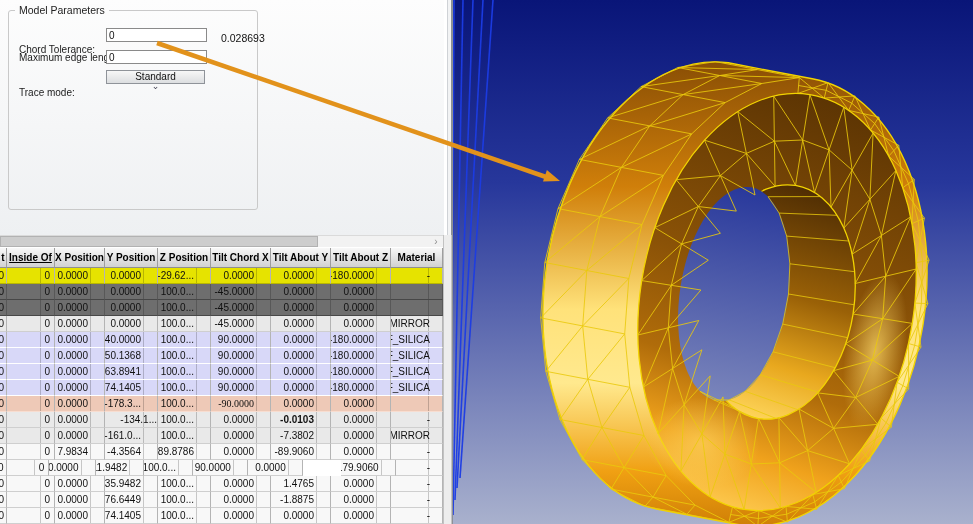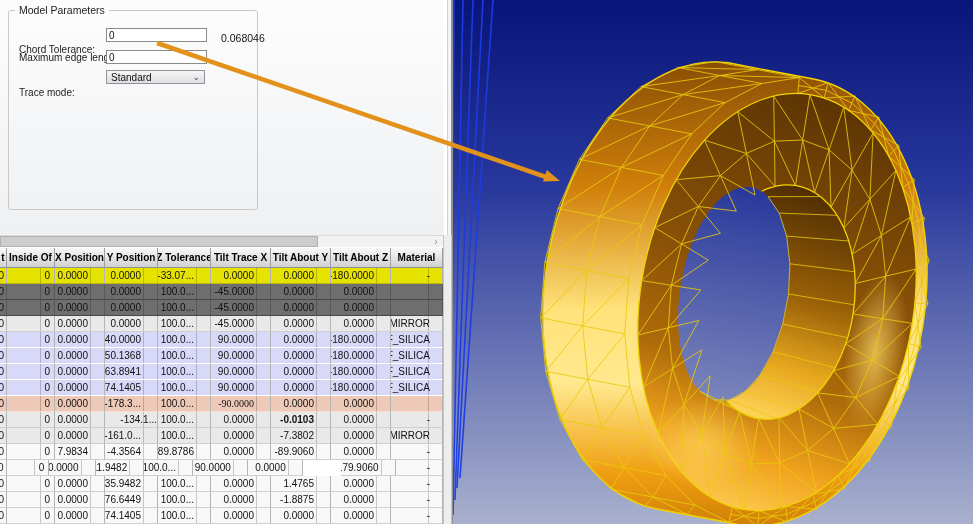--- a/index.html
+++ b/index.html
@@ -14,21 +14,21 @@
   .groupbox{position:absolute;left:8px;top:10px;width:248px;height:198px;
             border:1px solid #c9c9c9;border-radius:3px;}
   .group-title{position:absolute;left:6px;top:-7px;background:#fcfcfc;
                padding:0 4px;font-size:10.5px;color:#222;white-space:nowrap;}
   .f-label{position:absolute;left:10px;font-size:10px;color:#1a1a1a;white-space:nowrap;}
   .tbx{position:absolute;left:97px;width:95px;height:12px;border:1px solid #8a8a8a;
        font-size:10px;padding:0 2px;background:#fff;font-family:"Liberation Sans",sans-serif;color:#111;}
   .aux{position:absolute;left:212px;top:21px;font-size:10.5px;color:#111;}
   .dd{position:absolute;left:97px;top:59px;width:99px;height:14px;border:1px solid #8f9399;
       background:linear-gradient(#f7f7f7,#dcdee0);display:flex;align-items:center;
-      justify-content:space-between;padding:0 4px;font-size:10px;color:#111;box-sizing:border-box;}
+      justify-content:space-between;padding:0 4px;font-size:10px;color:#111;box-sizing:border-box;flex-direction:column;}
   .dd .caret{font-size:9px;color:#445;line-height:8px;}
 
   
   .hsb{position:absolute;left:0;top:235px;width:443px;height:12px;background:#f2f2f2;
        border-top:1px solid #dadada;box-sizing:border-box;}
   .hsb-thumb{position:absolute;left:0;top:0;width:318px;height:11px;background:#cdcdcd;
              border:1px solid #b2b2b2;box-sizing:border-box;}
   .hsb-btn{position:absolute;right:1px;top:0;width:12px;height:11px;display:flex;
            align-items:center;justify-content:center;color:#909090;font-size:10px;}
 
@@ -62,21 +62,21 @@
 </style>
 </head>
 <body>
 
 <div class="panel">
   <div class="groupbox">
     <span class="group-title">Model Parameters</span>
 
     <span class="f-label" style="top:33px">Chord Tolerance:</span>
     <input class="tbx" style="top: 17px;" value="0">
-    <span class="aux">0.068046</span>
+    <span class="aux">0.028693</span>
 
     <span class="f-label" style="top:41px">Maximum edge length:</span>
     <input class="tbx" style="top: 39px;" value="0">
 
     <span class="f-label" style="top:76px">Trace mode:</span>
     <div class="dd">
       <span>Standard</span>
       <span class="caret">⌄</span>
     </div>
   </div>
@@ -85,35 +85,35 @@
 
 <div class="hsb">
   <div class="hsb-thumb"></div>
   <div class="hsb-btn">›</div>
 </div>
 <div class="vsb"></div>
 
 <div class="tbl" id="tbl">
     <div class="hrow">
       <div class="hcell" style="width: 7px;">t</div>
-      <div class="hcell" style="width: 48px;">Inside Of</div>
+      <div class="hcell" style="width: 48px; text-decoration: underline;">Inside Of</div>
       <div class="hcell" style="width: 50px;">X Position</div>
       <div class="hcell" style="width: 53px;">Y Position</div>
-      <div class="hcell" style="width: 53px;">Z Tolerance</div>
-      <div class="hcell" style="width: 60px;">Tilt Trace X</div>
+      <div class="hcell" style="width: 53px;">Z Position</div>
+      <div class="hcell" style="width: 60px;">Tilt Chord X</div>
       <div class="hcell" style="width: 60px;">Tilt About Y</div>
       <div class="hcell" style="width: 60px;">Tilt About Z</div>
       <div class="hcell" style="width: 52px;">Material</div>
     </div>
     <div class="trow sel">
       <div class="cell nog" style="width: 7px; padding-right: 2px;">0</div>
       <div class="cell" style="width: 48px; padding-right: 4px;">0</div>
       <div class="cell" style="width: 50px; padding-right: 16px;">0.0000</div>
       <div class="cell" style="width: 53px; padding-right: 16px;">0.0000</div>
-      <div class="cell" style="width: 53px; padding-right: 16px;">-33.07...</div>
+      <div class="cell" style="width: 53px; padding-right: 16px;">-29.62...</div>
       <div class="cell" style="width: 60px; padding-right: 16px;">0.0000</div>
       <div class="cell" style="width: 60px; padding-right: 16px;">0.0000</div>
       <div class="cell" style="width: 60px; padding-right: 16px;">-180.0000</div>
       <div class="cell" style="width: 52px; padding-right: 12px;">-</div>
     </div>
     <div class="trow dark">
       <div class="cell nog" style="width: 7px; padding-right: 2px;">0</div>
       <div class="cell" style="width: 48px; padding-right: 4px;">0</div>
       <div class="cell" style="width: 50px; padding-right: 16px;">0.0000</div>
       <div class="cell" style="width: 53px; padding-right: 16px;">0.0000</div>

